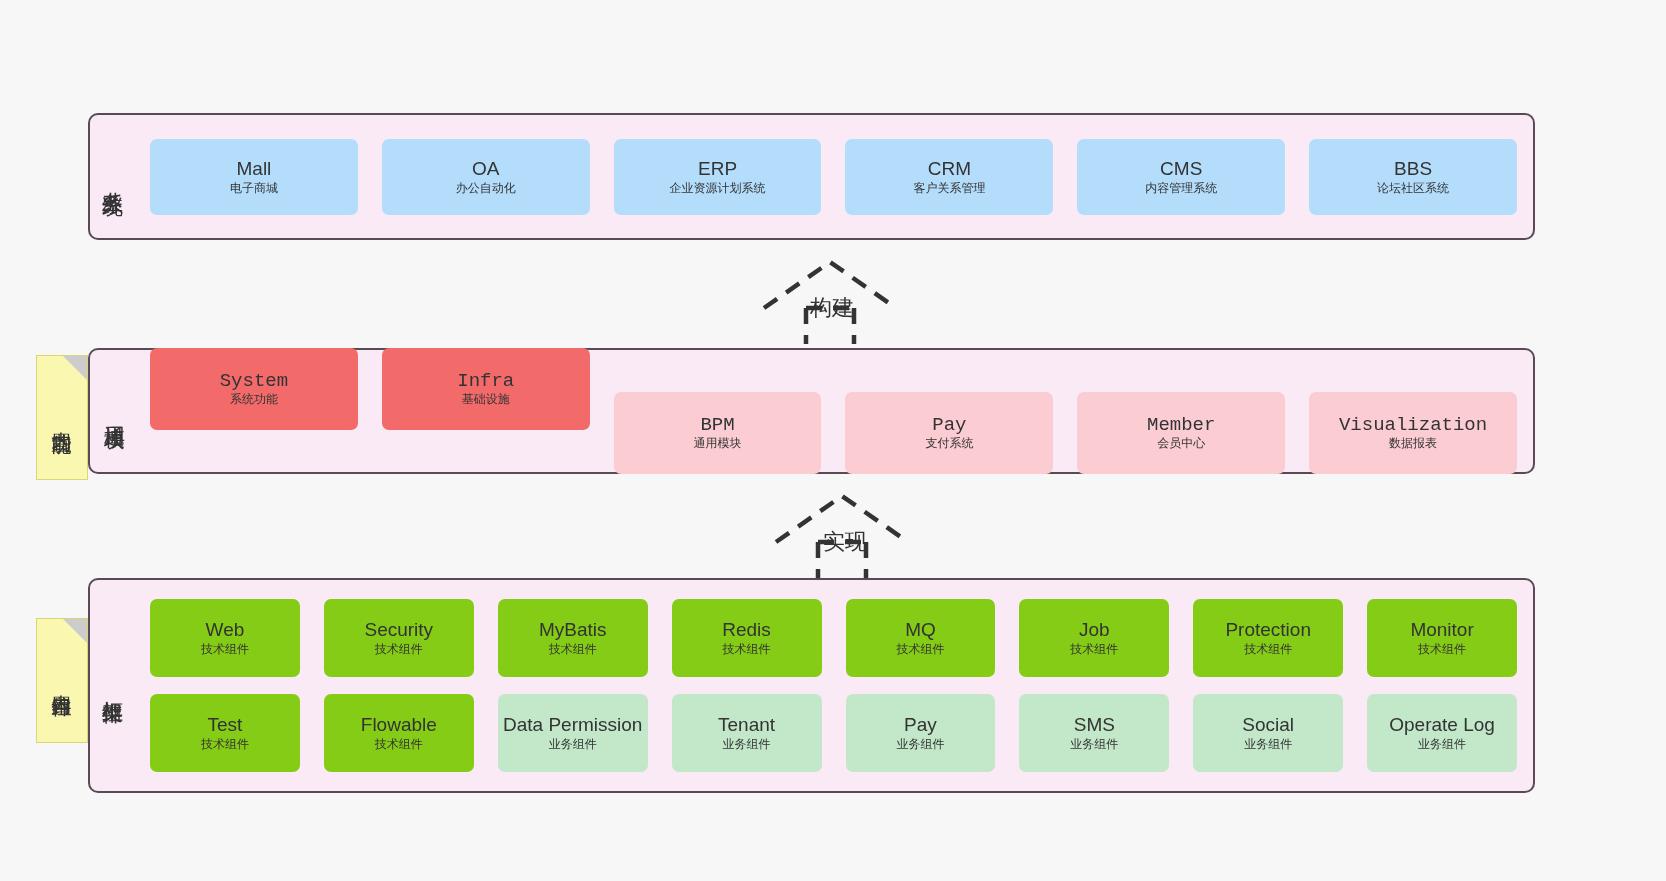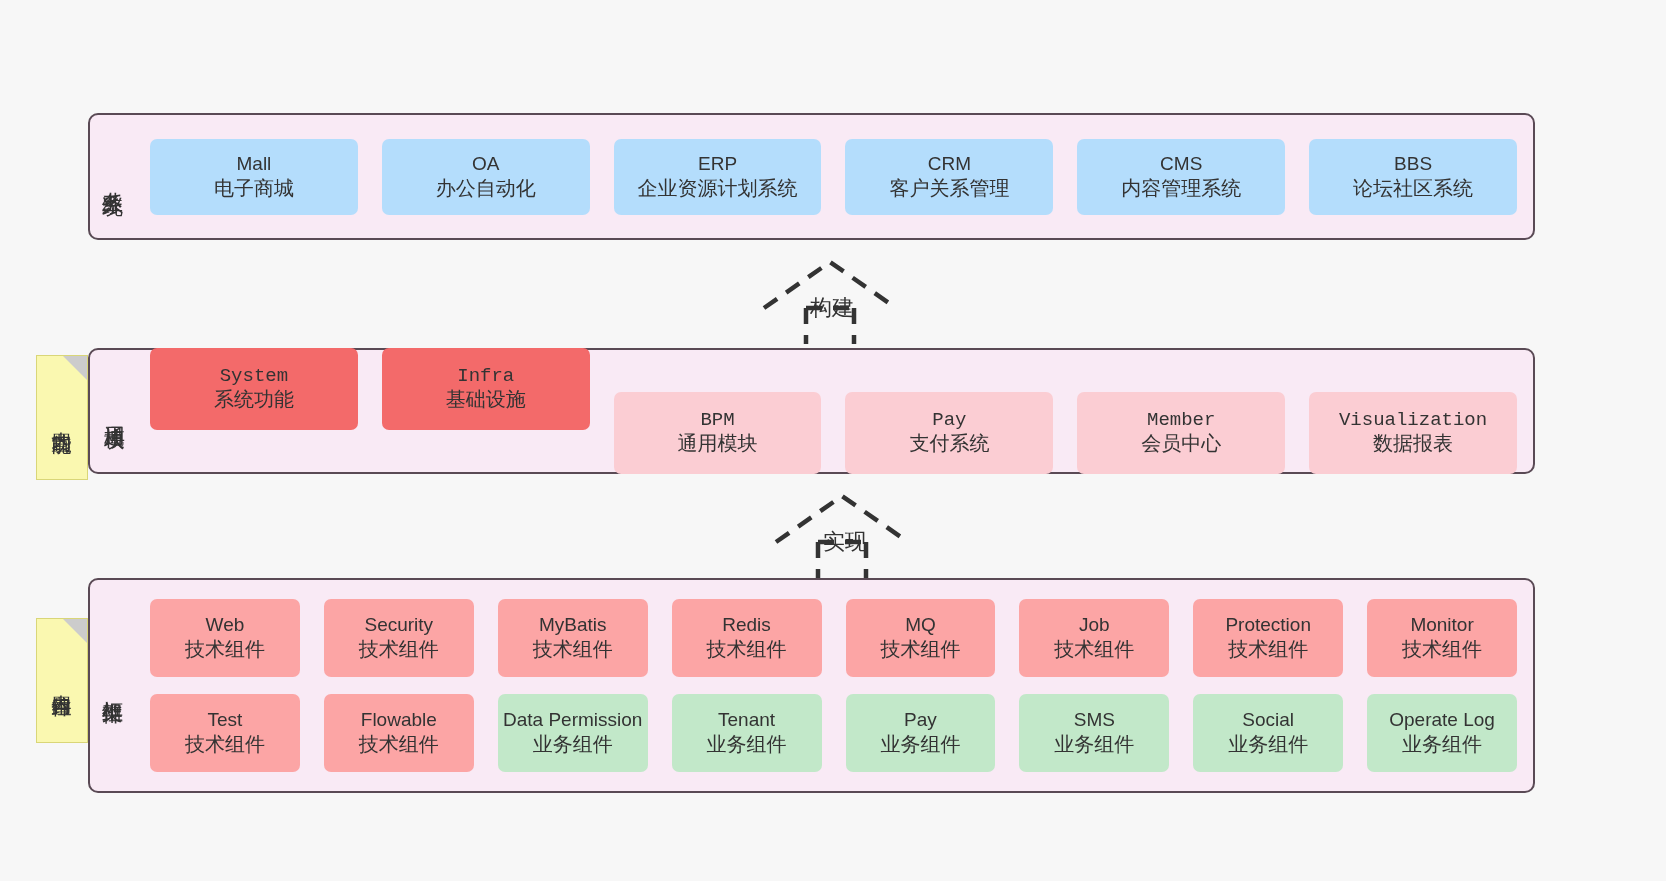--- a/index.html
+++ b/index.html
@@ -65,32 +65,32 @@
     display: flex;
     flex-direction: column;
     align-items: center;
     justify-content: center;
     text-align: center;
     color: #333333;
     line-height: 1.28;
     padding: 6px 4px;
   }
   .cell .en { font-size: 19px; }
-  .cell .cn { font-size: 20px; }
+  .cell .cn { font-size: 12px; }
 
   
   .layer-biz .cell      { height: 76px; }
   .layer-common .cell   { height: 82px; }
   .layer-frame .cell    { height: 78px; }
 
   
   .c-blue        { background: #b4ddfc; }
   .c-red         { background: #f36a6a; }
   .c-pink        { background: #fbcdd3; margin-top: 44px; }
-  .c-green       { background: #fca5a5; }
+  .c-green       { background: #84cc16; }
   .c-green-light { background: #c2e8c9; }
 
   
   .note {
     position: absolute;
     box-sizing: border-box;
     background: #faf8b0;
     border: 1px solid #d9d678;
     display: flex;
     align-items: center;

